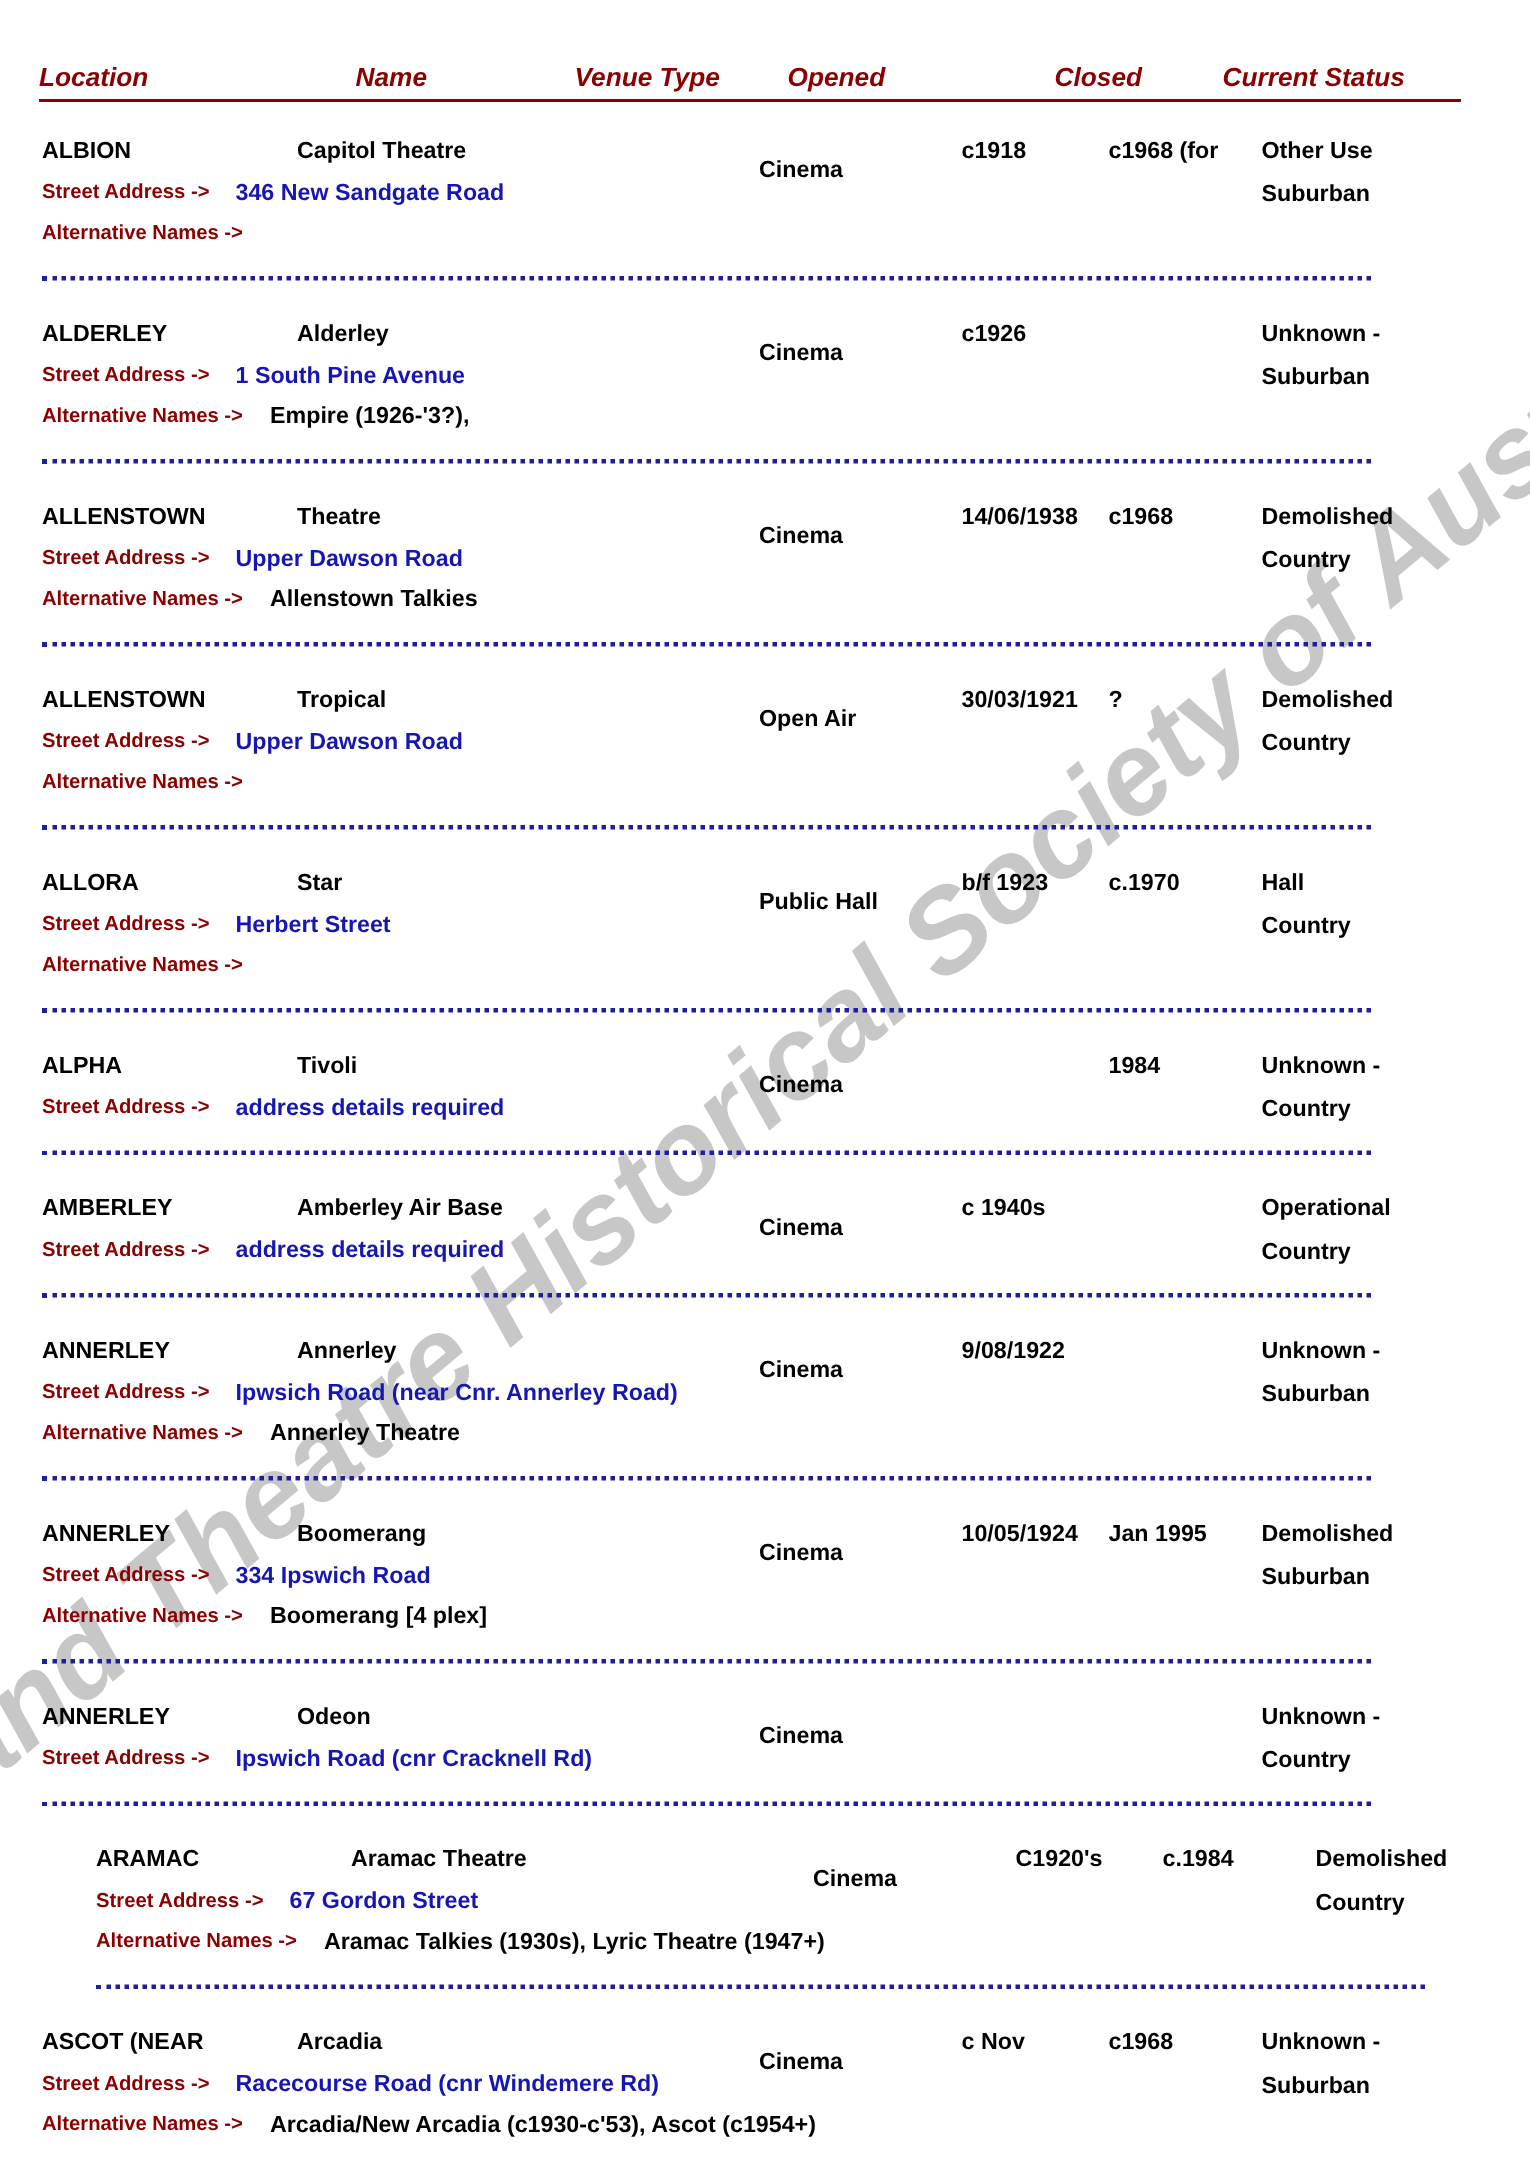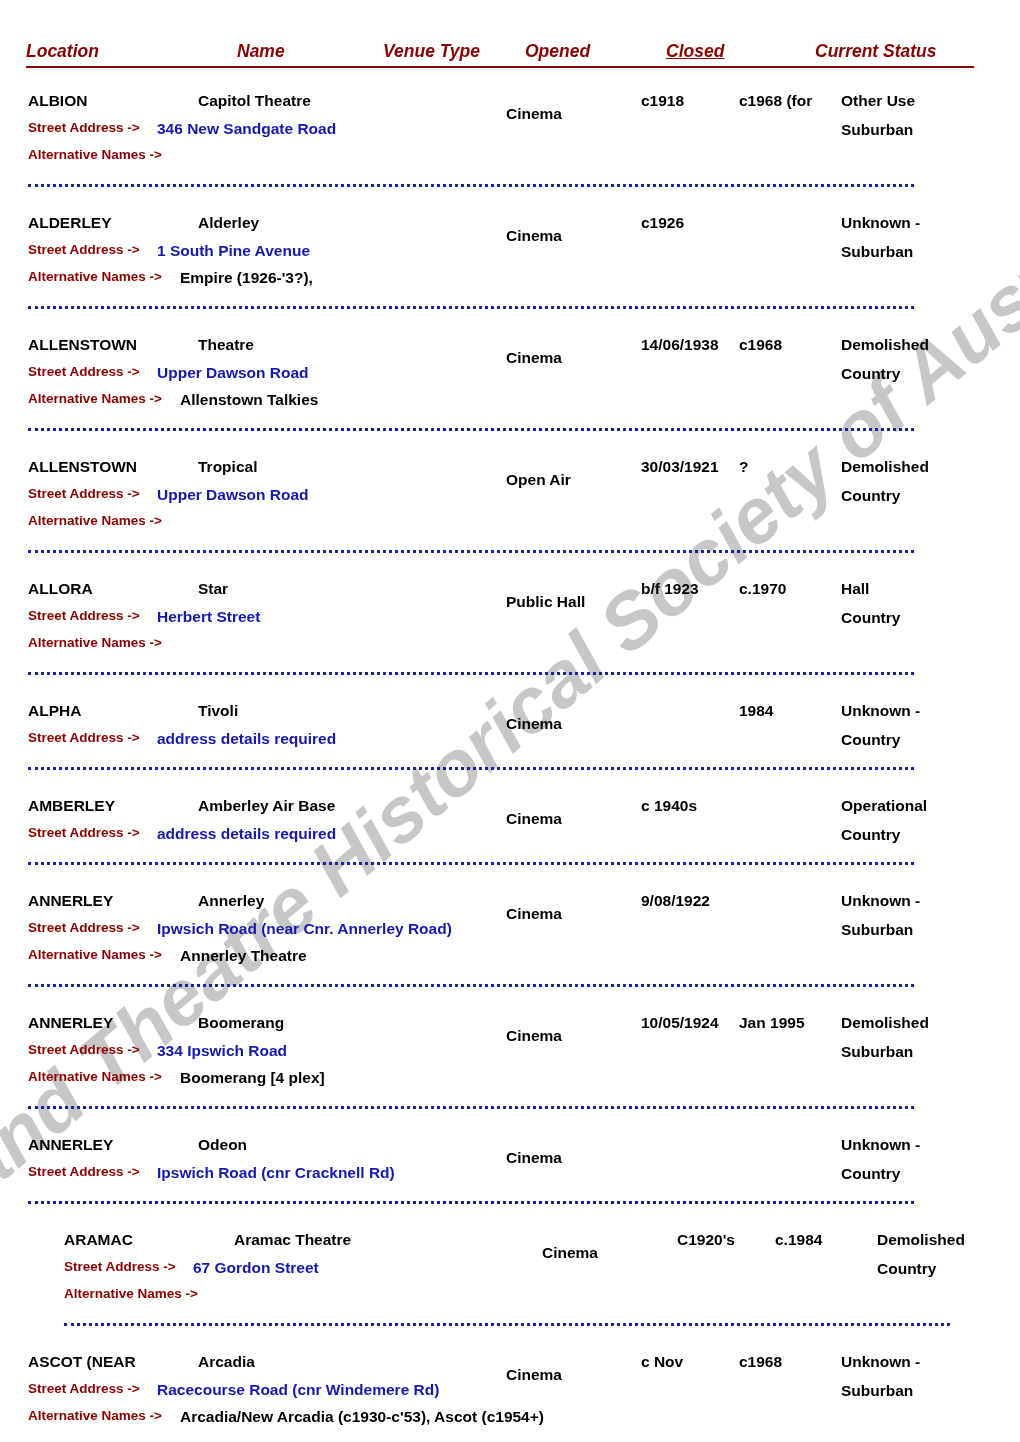--- a/index.html
+++ b/index.html
@@ -154,21 +154,21 @@
   <div id="watermark-text">Cinema and Theatre Historical Society of Australia Inc.</div>
 </div>
 
 <div id="page">
 
   <div id="header-row">
     <span class="hdr" style="left:0px;">Location</span>
     <span class="hdr" style="left:211px;">Name</span>
     <span class="hdr" style="left:357px;">Venue Type</span>
     <span class="hdr" style="left:499px;">Opened</span>
-    <span class="hdr" style="left:640px;text-decoration:underline;">Closed</span>
+    <span class="hdr" style="left:677px;">Closed</span>
     <span class="hdr" style="left:789px;">Current Status</span>
   </div>
   <div id="header-underline"></div>
 
   <div id="records">
       <div class="record" style="top: 92px;">
         <div class="rec-main">
           <span class="cell location">ALBION</span>
           <span class="cell name">Capitol Theatre</span>
           <span class="cell venue">Cinema</span>
@@ -361,20 +361,21 @@
           <span class="cell closed">c.1984</span>
           <span class="cell status1">Demolished</span>
           <span class="cell status2">Country</span>
         </div>
         <div class="sub-row">
           <span class="lbl">Street Address -&gt;</span>
           <span class="val address">67 Gordon Street</span>
         </div>
         <div class="sub-row">
           <span class="lbl alt">Alternative Names -&gt;</span>
+          <span class="val altnames">Aramac Talkies (1930s), Lyric Theatre (1947+)</span>
         </div>
         <div class="separator" style="top: 92px;"></div>
       </div>
       <div class="record" style="top: 1353px;">
         <div class="rec-main">
           <span class="cell location">ASCOT  (NEAR</span>
           <span class="cell name">Arcadia</span>
           <span class="cell venue">Cinema</span>
           <span class="cell opened">c Nov</span>
           <span class="cell closed">c1968</span>

